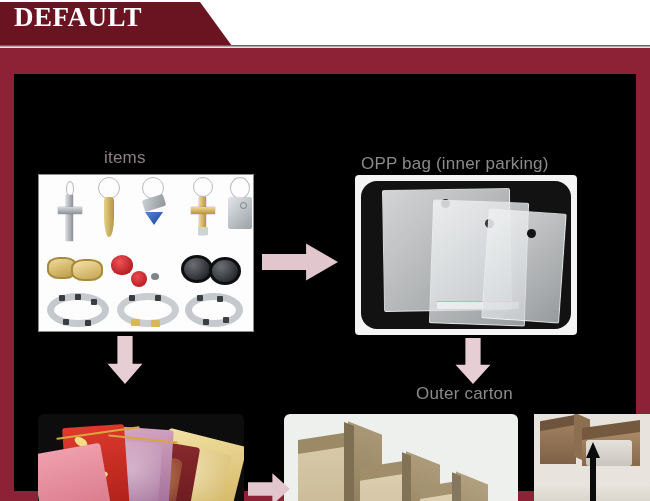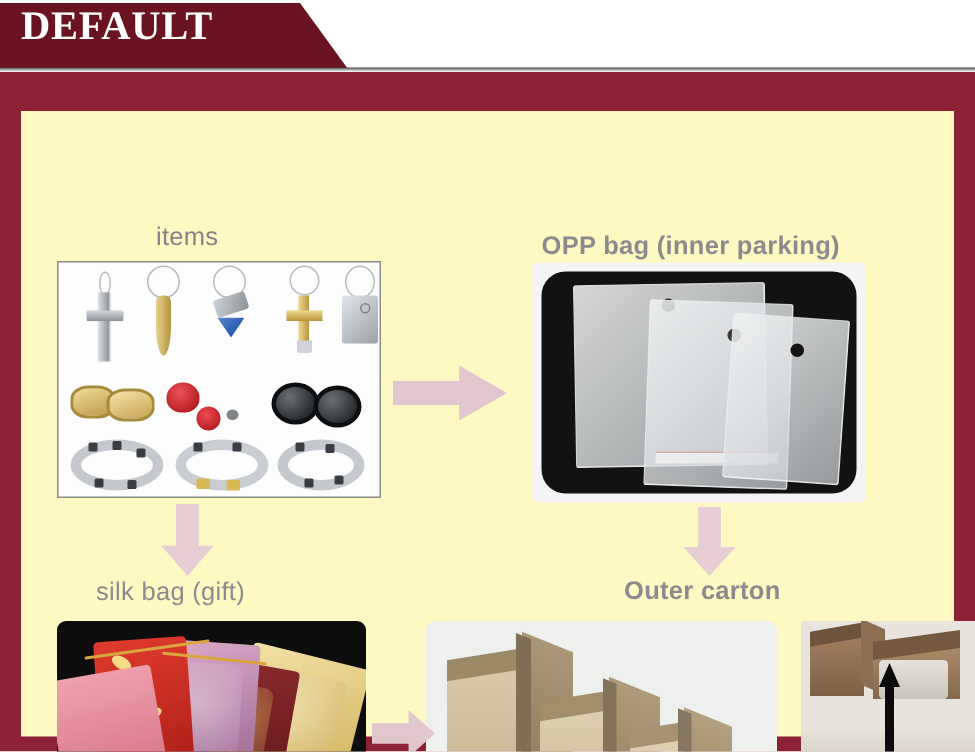--- a/index.html
+++ b/index.html
@@ -66,21 +66,21 @@
     position: absolute;
     left: 0; top: 48px;
     width: 650px; height: 453px;
     background: #8d2135;
     padding: 0;
   }
   .frame-inner {
     position: absolute;
     left: 14px; top: 26px;
     width: 622px; height: 417px;
-    background: #fef9c3;
+    background: #000000;
   }
 
   
   .banner-label {
     position: absolute;
     left: 222px; top: 5px;
     font-size: 17px;
     color: #ffffff;
     letter-spacing: 0.4px;
     white-space: nowrap;
@@ -88,23 +88,23 @@
 
   
   .caption {
     position: absolute;
     font-size: 17px;
     color: #8c8a8c;
     white-space: nowrap;
     letter-spacing: 0.2px;
   }
   .cap-items   { left: 90px;  top: 74px; color:#8d7f85; }
-  .cap-opp     { left: 347px; top: 80px; font-weight: bold; }
+  .cap-opp     { left: 347px; top: 80px; }
   .cap-silk    { left: 50px;  top: 311px; }
-  .cap-carton  { left: 402px; top: 310px; font-weight: bold; }
+  .cap-carton  { left: 402px; top: 310px; }
 
   
   .photo {
     position: absolute;
     overflow: hidden;
   }
 
   
   #items-photo {
     left: 24px; top: 100px;
@@ -253,21 +253,20 @@
     <div class="top-hairline"></div>
   </div>
 
   <div class="frame">
 
 
     <div class="frame-inner">
 
       <div class="caption cap-items">items</div>
       <div class="caption cap-opp">OPP bag (inner parking)</div>
-      <div class="caption cap-silk">silk bag (gift)</div>
       <div class="caption cap-carton">Outer carton</div>
 
       <div class="photo" id="items-photo">
 
         <div class="jw" style="left:18px;top:6px;width:26px;height:62px;">
           <div style="position:absolute;left:9px;top:0;width:8px;height:16px;border:1.5px solid #b7bbc0;border-radius:50%;"></div>
           <div class="cross cross-v" style="left:9px;top:14px;height:46px;background:linear-gradient(90deg,#d5d9dd,#8d9196);"></div>
           <div class="cross cross-h" style="left:1px;top:26px;width:24px;background:linear-gradient(180deg,#d5d9dd,#8d9196);"></div>
         </div>
 

